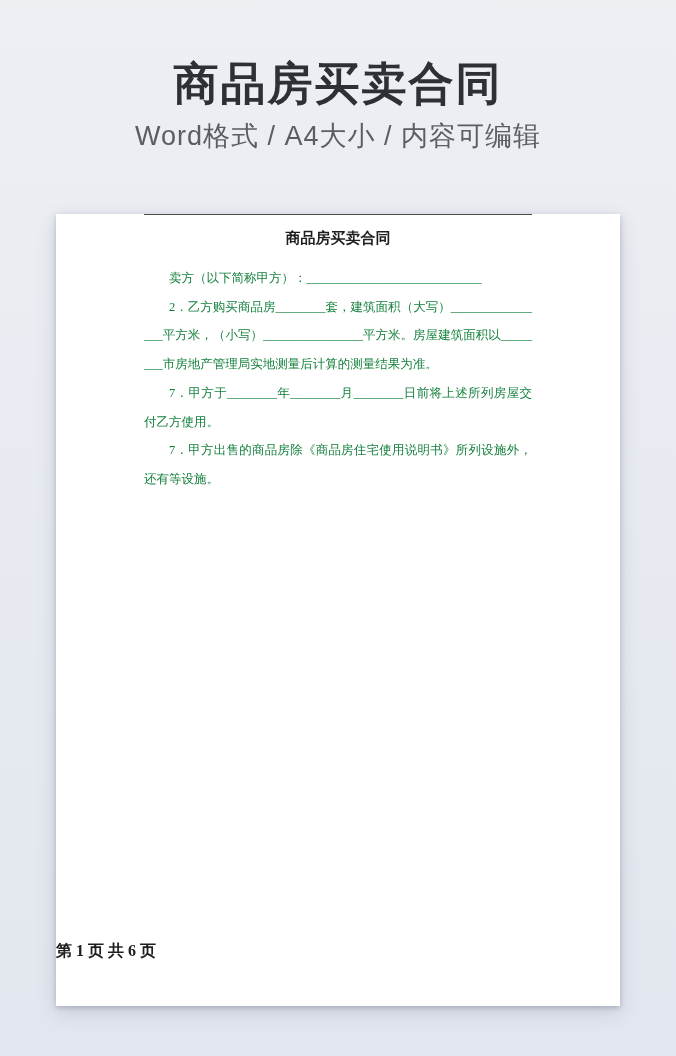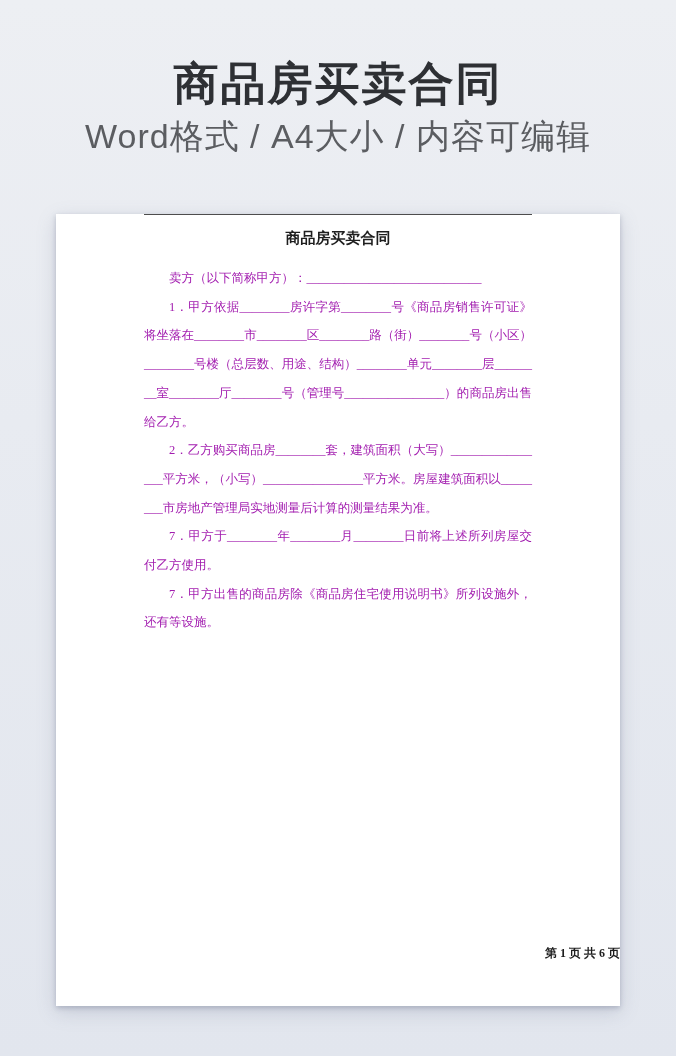--- a/index.html
+++ b/index.html
@@ -20,21 +20,21 @@
   .hero-title {
     margin: 0;
     font-size: 45px;
     line-height: 54px;
     font-weight: 800;
     letter-spacing: 2px;
     color: #2e3034;
   }
   .hero-subtitle {
     margin: 9px 0 0 0;
-    font-size: 34px;
+    font-size: 27px;
     line-height: 33px;
     font-weight: 400;
     letter-spacing: 1px;
     color: #5b5d61;
   }
   .sheet {
     position: relative;
     width: 564px;
     height: 792px;
     margin: 32px auto 0 auto;
@@ -54,33 +54,33 @@
     font-family: "Liberation Serif", serif;
     font-size: 15px;
     font-weight: bold;
     color: #1e1e1e;
   }
   .para {
     margin: 0;
     font-family: "Liberation Serif", serif;
     font-size: 12.5px;
     line-height: 28.7px;
-    color: #a21caf;
+    color: #15803d;
     text-align: justify;
     text-indent: 2em;
     word-break: break-all;
   }
   .doc-footer {
     position: absolute;
     left: 0;
     right: 0;
     bottom: 44px;
-    text-align: right;
+    text-align: left;
     font-family: "Liberation Serif", serif;
-    font-size: 12px;
+    font-size: 16px;
     font-weight: bold;
     color: #1e1e1e;
   }
 </style>
 </head>
 <body>
 
 <div class="stage">
 
   <header class="hero">
@@ -91,21 +91,20 @@
   <div class="sheet">
     <div class="header-rule"></div>
 
     <h2 class="doc-title">商品房买卖合同</h2>
 
     <p class="para">卖方（以下简称甲方）：____________________________</p>
 
 
 
 
-    <p class="para">1．甲方依据________房许字第________号《商品房销售许可证》将坐落在________市________区________路（街）________号（小区）________号楼（总层数、用途、结构）________单元________层________室________厅________号（管理号________________）的商品房出售给乙方。</p>
 
     <p class="para">2．乙方购买商品房________套，建筑面积（大写）________________平方米，（小写）________________平方米。房屋建筑面积以________市房地产管理局实地测量后计算的测量结果为准。</p>
 
 
     <p class="para">7．甲方于________年________月________日前将上述所列房屋交付乙方使用。</p>
 
     <p class="para">7．甲方出售的商品房除《商品房住宅使用说明书》所列设施外，还有等设施。</p>
 
     <div class="doc-footer">第 1 页 共 6 页</div>
   </div>

